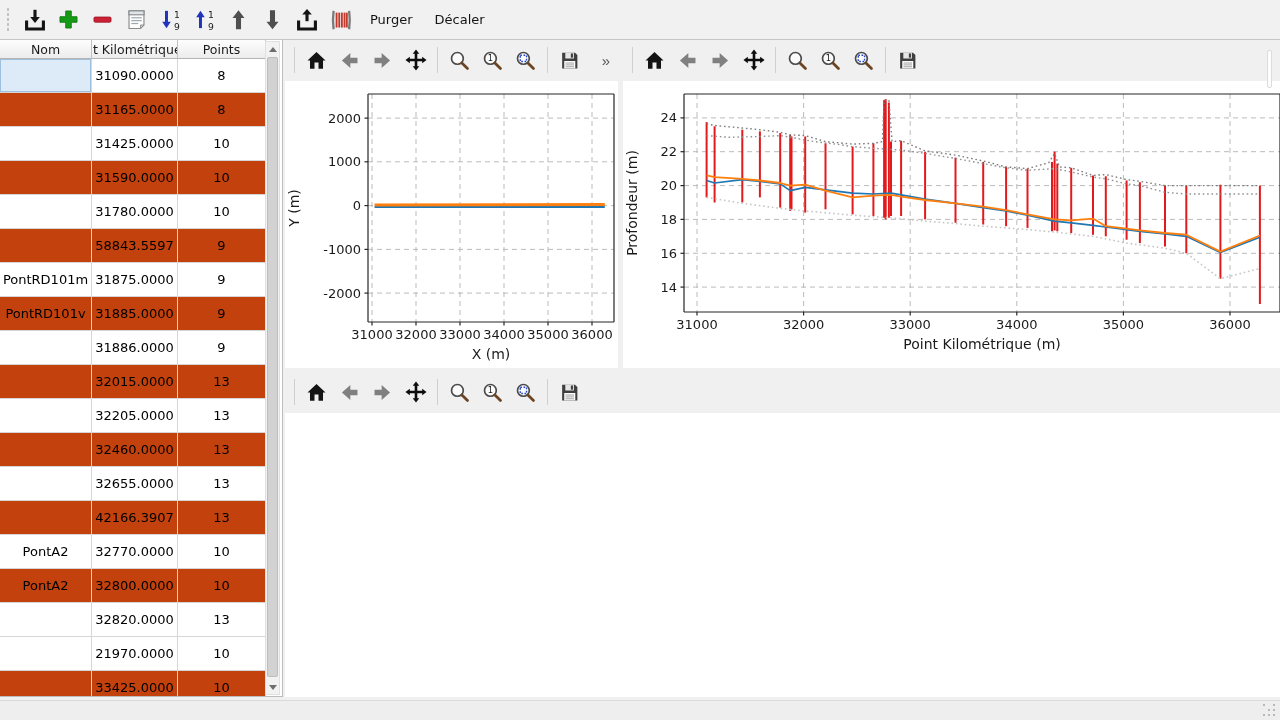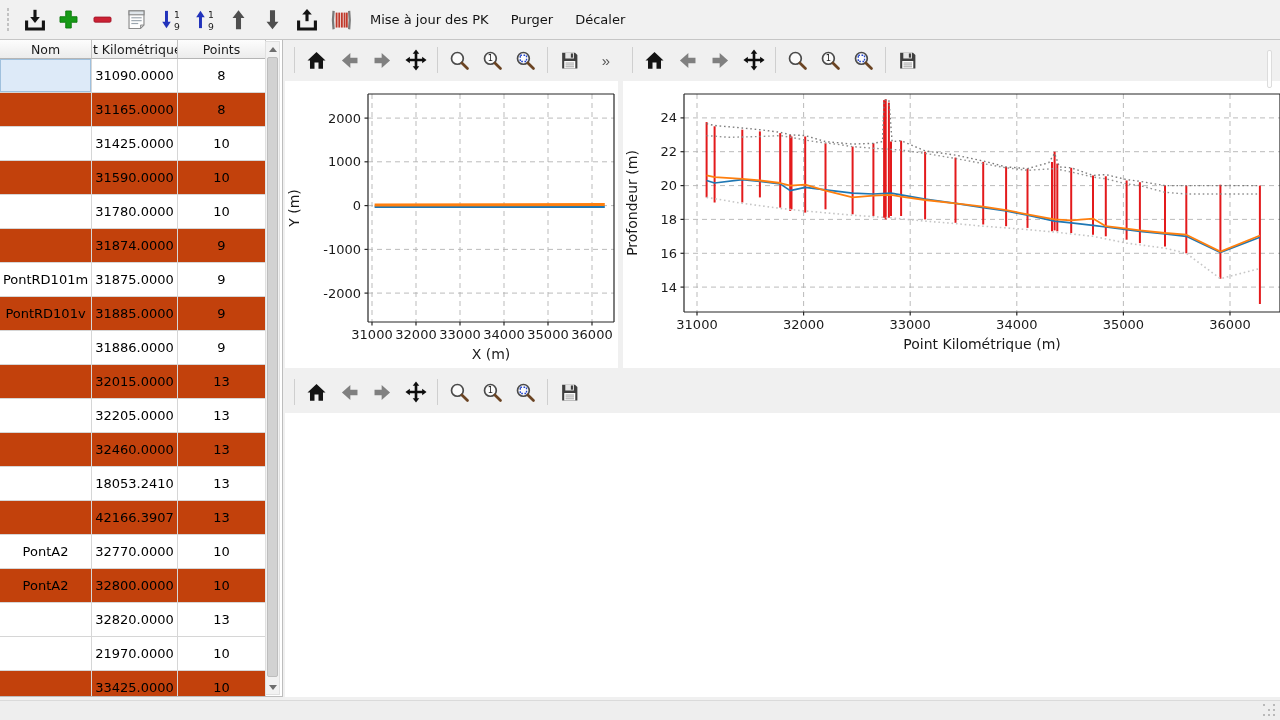--- a/index.html
+++ b/index.html
@@ -199,21 +199,20 @@
             <path d="M17.5 2.5 Q18.6 10.5 17.5 18.5" stroke="#7a7a7a" stroke-width="2" fill="none"></path>
             <line x1="6.6" y1="4" x2="6.6" y2="17" stroke="#c0392b" stroke-width="1.6"></line>
             <line x1="8.9" y1="4" x2="8.9" y2="17" stroke="#c0392b" stroke-width="1.6"></line>
             <line x1="11.2" y1="4" x2="11.2" y2="17" stroke="#c0392b" stroke-width="1.6"></line>
             <line x1="13.5" y1="4" x2="13.5" y2="17" stroke="#c0392b" stroke-width="1.6"></line>
             <line x1="15.5" y1="4" x2="15.5" y2="17" stroke="#c0392b" stroke-width="1.6"></line>
           </svg>
         </span>
       </button>
     </span>
-  <button class="ttext">Mise à jour des PK</button>
   <button class="ttext">Purger</button>
   <button class="ttext">Décaler</button>
 </div>
 
 <div class="table-panel">
   <div class="grid-table">
     <div class="hdr-row">
       <div class="hdr-cell c0">Nom</div>
       <div class="hdr-cell c1 clip">t Kilométrique</div>
       <div class="hdr-cell c2">Points</div>
@@ -239,21 +238,21 @@
           <div class="tcell c1">31590.0000</div>
           <div class="tcell c2">10</div>
         </div>
         <div class="trow">
           <div class="tcell c0"></div>
           <div class="tcell c1">31780.0000</div>
           <div class="tcell c2">10</div>
         </div>
         <div class="trow alt">
           <div class="tcell c0"></div>
-          <div class="tcell c1">31874.0000</div>
+          <div class="tcell c1">58843.5597</div>
           <div class="tcell c2">9</div>
         </div>
         <div class="trow">
           <div class="tcell c0">PontRD101m</div>
           <div class="tcell c1">31875.0000</div>
           <div class="tcell c2">9</div>
         </div>
         <div class="trow alt">
           <div class="tcell c0">PontRD101v</div>
           <div class="tcell c1">31885.0000</div>
@@ -274,21 +273,21 @@
           <div class="tcell c1">32205.0000</div>
           <div class="tcell c2">13</div>
         </div>
         <div class="trow alt">
           <div class="tcell c0"></div>
           <div class="tcell c1">32460.0000</div>
           <div class="tcell c2">13</div>
         </div>
         <div class="trow">
           <div class="tcell c0"></div>
-          <div class="tcell c1">18053.2410</div>
+          <div class="tcell c1">32655.0000</div>
           <div class="tcell c2">13</div>
         </div>
         <div class="trow alt">
           <div class="tcell c0"></div>
           <div class="tcell c1">42166.3907</div>
           <div class="tcell c2">13</div>
         </div>
         <div class="trow">
           <div class="tcell c0">PontA2</div>
           <div class="tcell c1">32770.0000</div>

